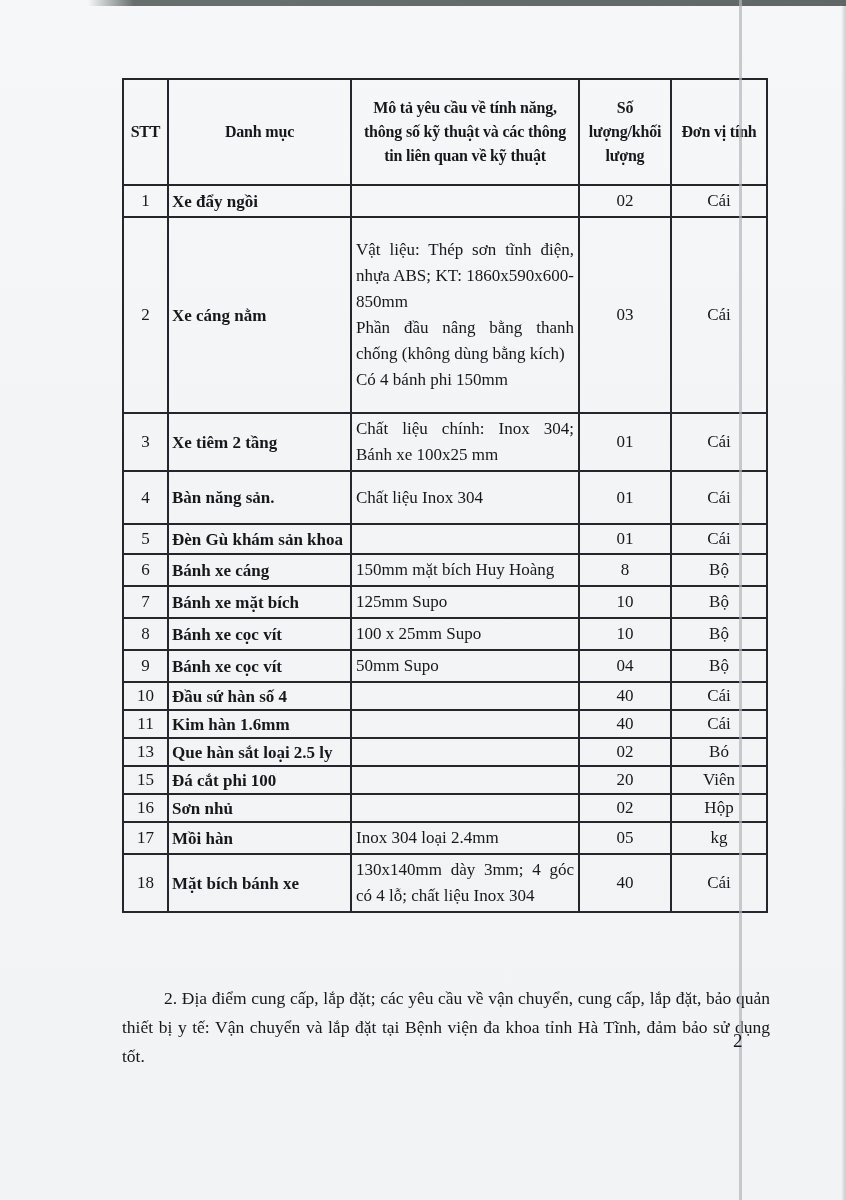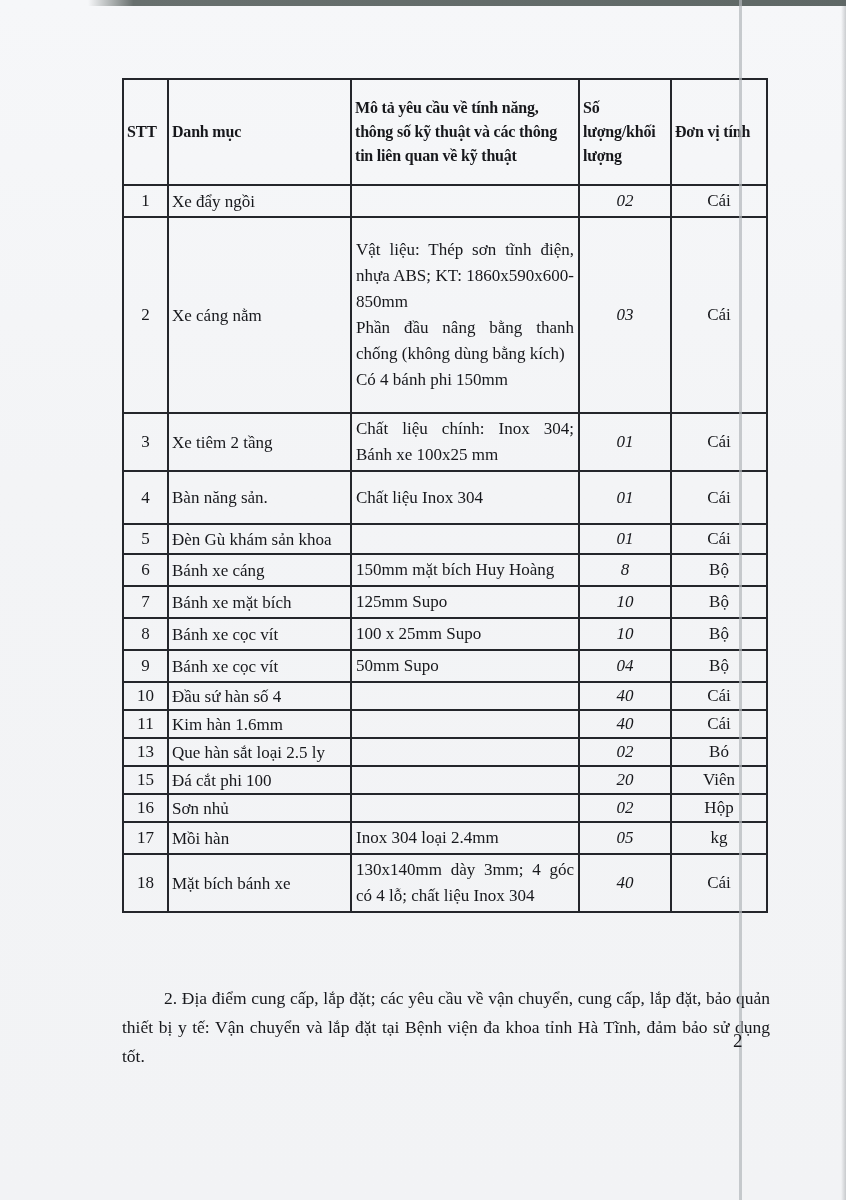--- a/index.html
+++ b/index.html
@@ -40,35 +40,35 @@
     table-layout: fixed;
   }
   .spec th, .spec td {
     border: 2px solid #24262b;
     overflow: hidden;
   }
   .spec th {
     font-weight: bold;
     font-size: 16px;
     line-height: 24px;
-    text-align: left;
+    text-align: center;
     vertical-align: middle;
     padding: 2px 3px;
     letter-spacing: -0.2px;
   }
   .spec thead tr { height: 106px; }
   .spec td {
     font-size: 17px;
     vertical-align: middle;
     padding: 1px 3px;
   }
   td.c-stt  { text-align: center; }
-  td.c-item { text-align: left; line-height: 21px; padding-left: 3px; }
+  td.c-item { text-align: left; line-height: 21px; padding-left: 3px; font-weight: bold; }
   td.c-desc { text-align: justify; line-height: 26px; white-space: pre-line; padding: 2px 4px; }
-  td.c-qty  { text-align: center; font-style: italic; }
+  td.c-qty  { text-align: center; }
   td.c-unit { text-align: center; }
 
   
   .spec tbody tr:nth-child(1)  { height: 32px;  }
   .spec tbody tr:nth-child(2)  { height: 196px; }
   .spec tbody tr:nth-child(3)  { height: 52px;  }
   .spec tbody tr:nth-child(4)  { height: 53px;  }
   .spec tbody tr:nth-child(5)  { height: 30px;  }
   .spec tbody tr:nth-child(6)  { height: 30px;  }
   .spec tbody tr                { height: 28px;  }

